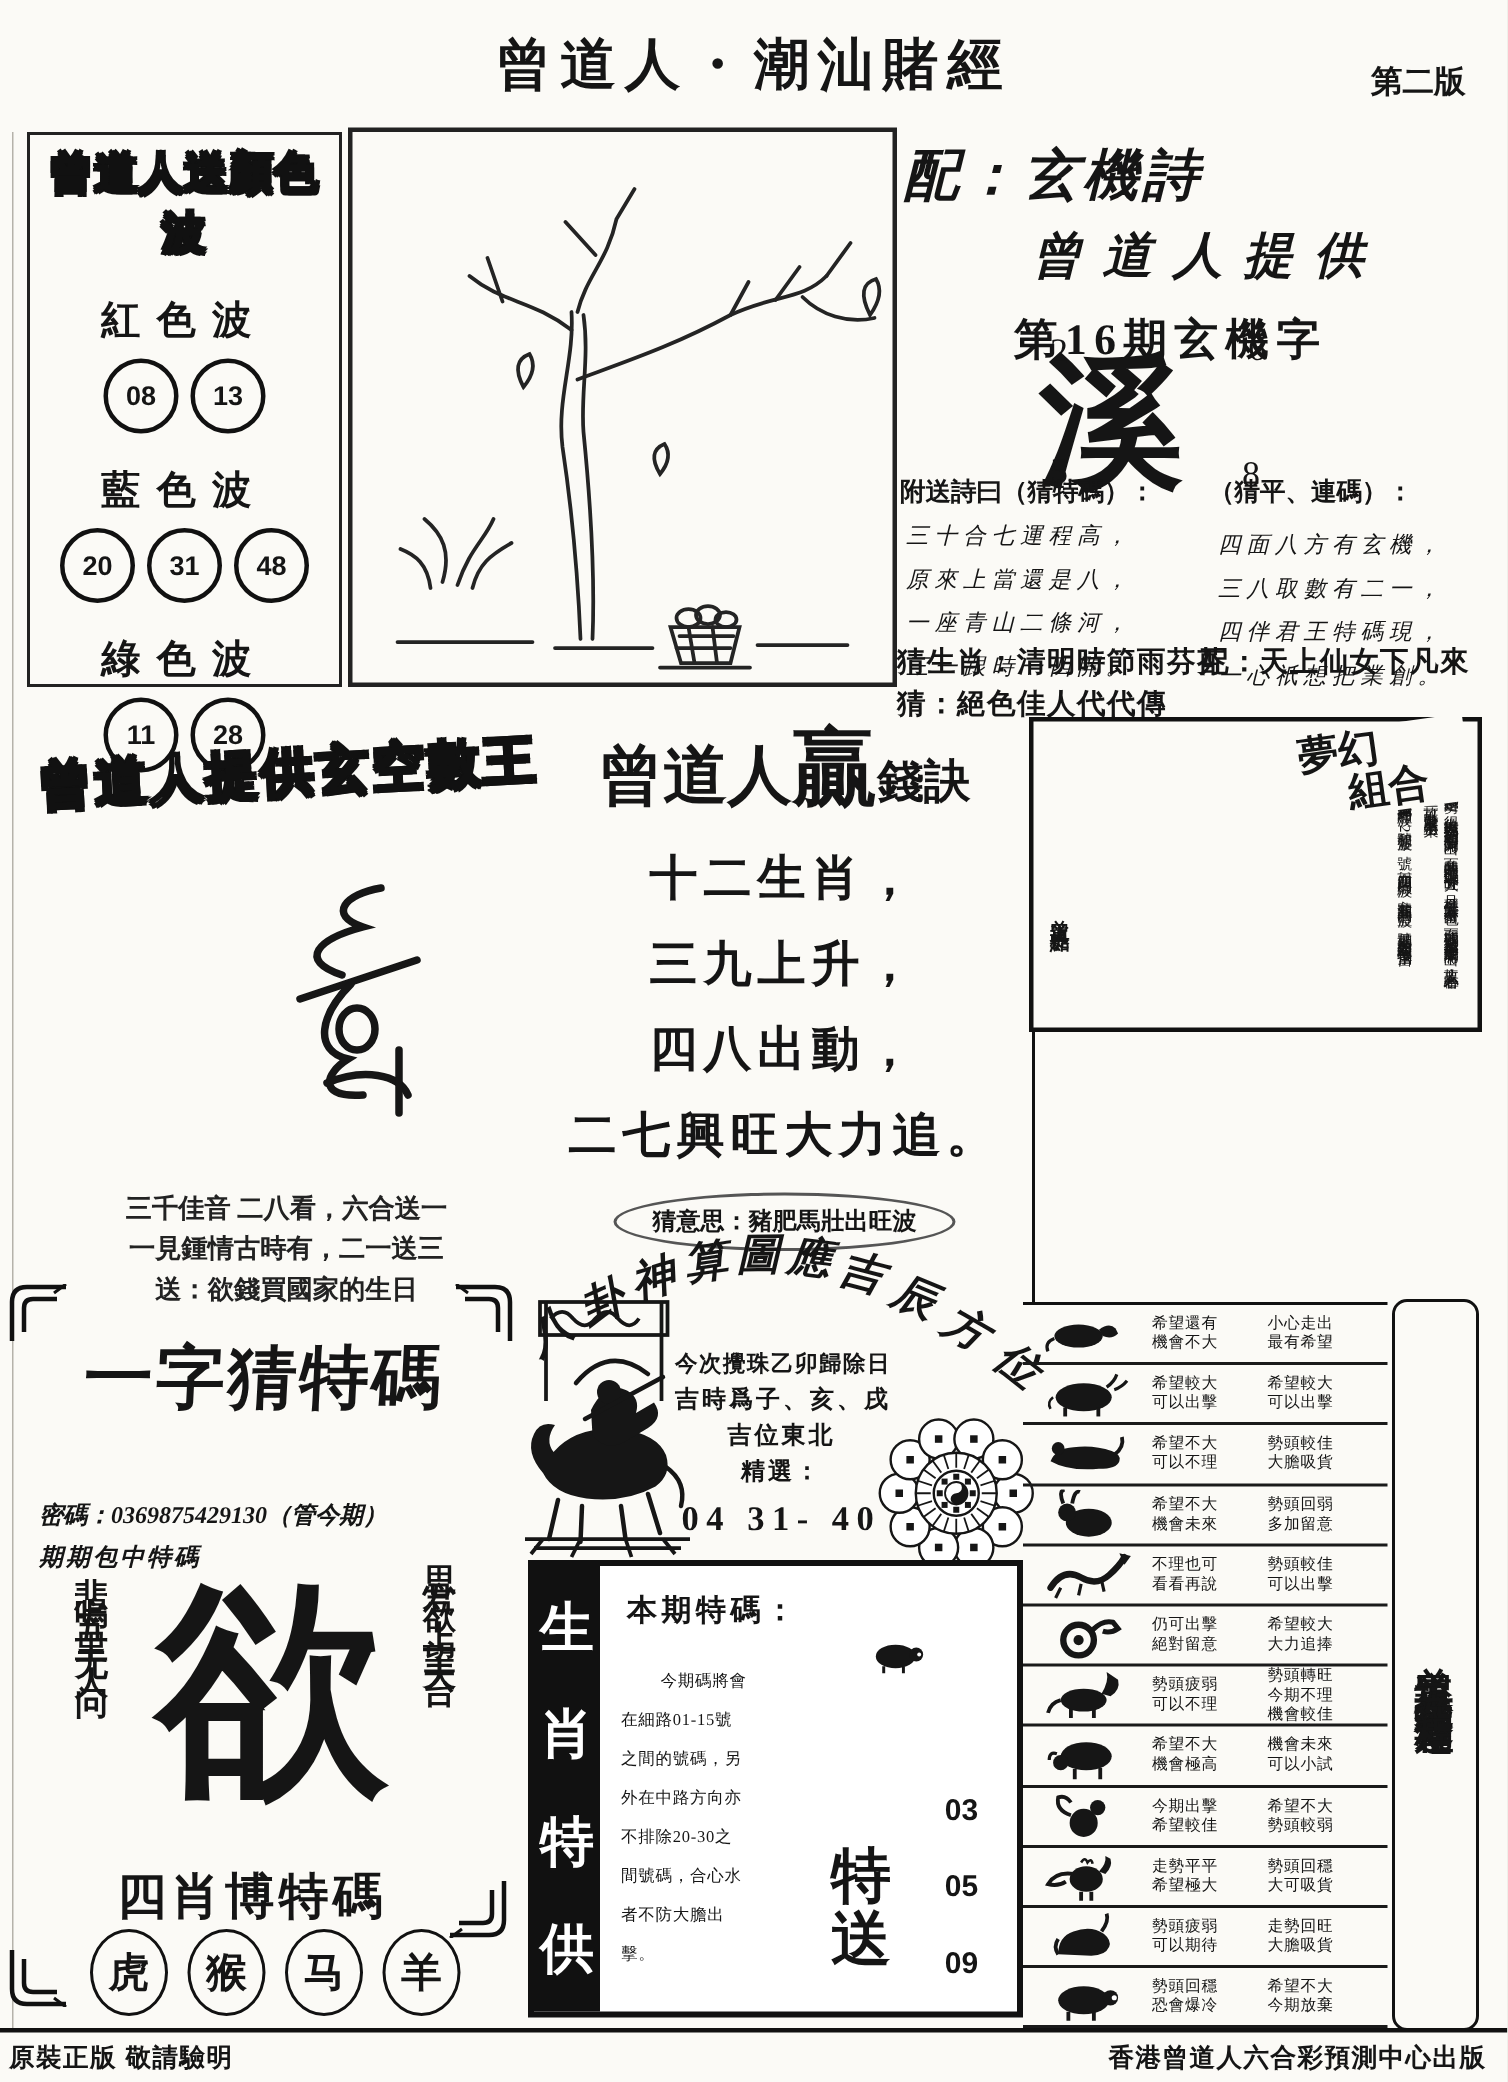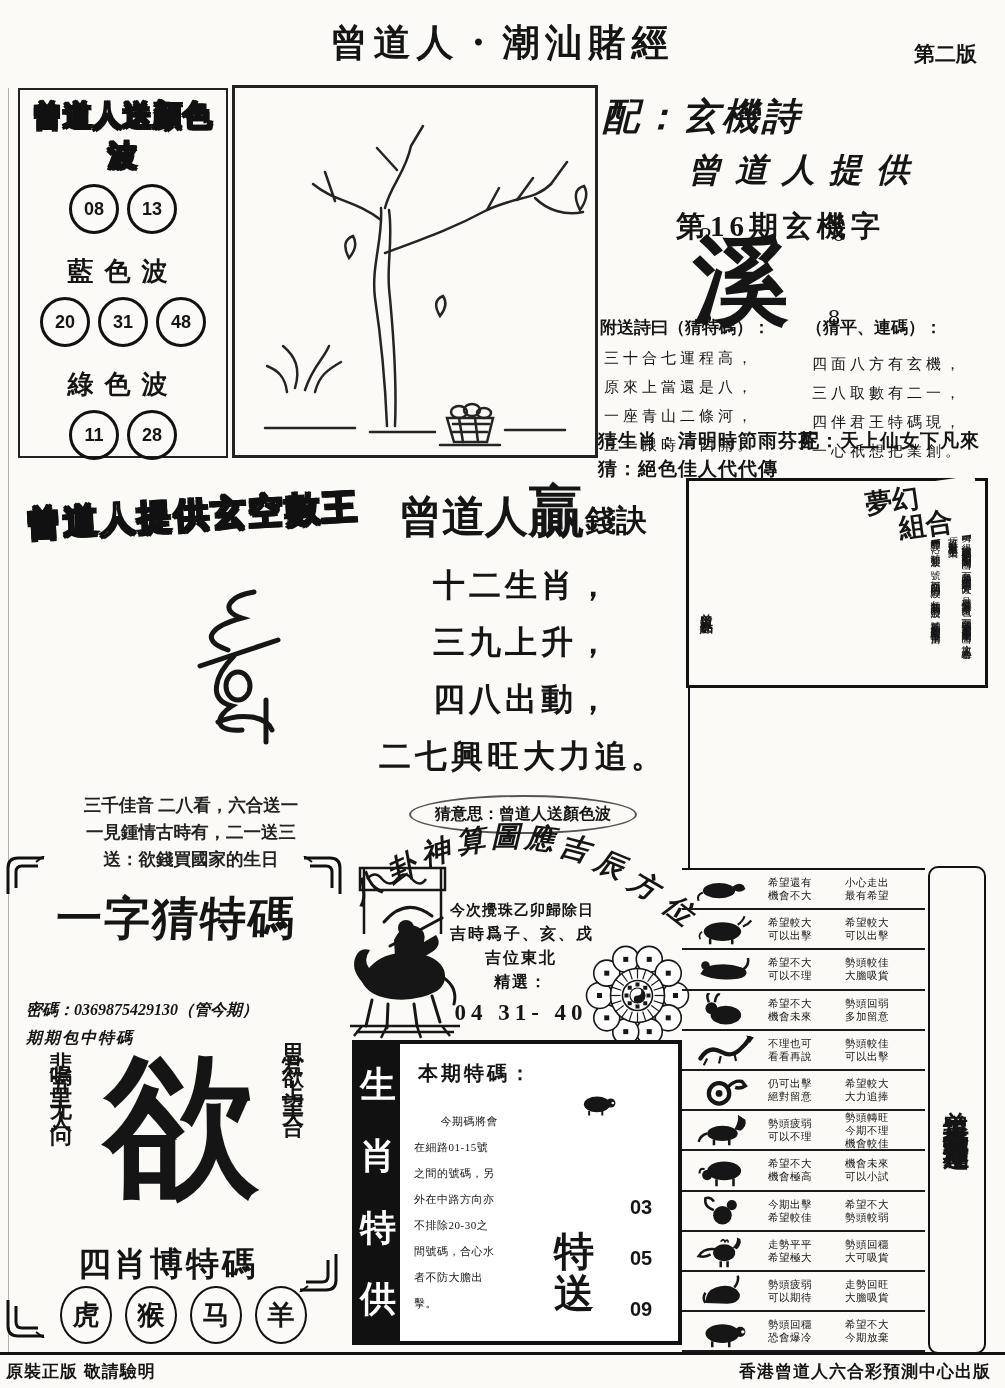--- a/index.html
+++ b/index.html
@@ -22,21 +22,21 @@
   
   .tree-box{left:232px;top:85px;width:366px;height:373px;border:3px solid #222;box-sizing:border-box;}
   
   .pei-label{left:602px;top:92px;font-size:37px;font-weight:900;font-style:italic;letter-spacing:3px;}
   .provider{left:688px;top:148px;font-size:33px;font-weight:900;font-style:italic;letter-spacing:14px;}
   .issue-line{left:652px;top:207px;font-size:29px;font-weight:700;letter-spacing:5px;margin-left:24px;}
   .big-char{left:693px;top:233px;font-size:96px;font-weight:700;line-height:1;}
   .corner-n{font-size:24px;}
   
   .poem-h{font-size:17px;font-weight:700;}
-  .poem-line{font-size:15px;letter-spacing:4px;line-height:29px;white-space:nowrap;}
+  .poem-line{font-size:15px;letter-spacing:4px;line-height:29px;white-space:nowrap;font-style:italic;}
   .hint-line{font-size:19px;font-weight:700;letter-spacing:1px;}
   
   .xk-title{left:26px;top:492px;font-size:35px;font-weight:900;letter-spacing:2px;transform:rotate(-3deg);white-space:nowrap;}
   
   .wf{left:358px;top:474px;width:330px;text-align:center;}
   .wf-title{font-weight:900;white-space:nowrap;}
   .wf-pre{font-size:43px;} .wf-big{font-size:57px;} .wf-suf{font-size:31px;}
   .wf-line{font-size:32px;font-weight:700;letter-spacing:4px;margin-top:13px;white-space:nowrap;}
   .wf-hint{display:inline-block;margin-top:16px;border:2px solid #555;border-radius:50%;
            padding:7px 24px;font-size:16px;font-weight:700;white-space:nowrap;}
@@ -110,20 +110,21 @@
 
 <div class="page">
   <div class="abs edge"></div>
 
   <div class="abs hd-title">曾道人・潮汕賭經</div>
   <div class="abs hd-edition serif">第二版</div>
 
   <div class="abs cw-panel">
     <div class="cw-header outline">曾道人送顏色波</div>
     <div id="cw-groups">
+        <div class="cw-label serif">紅色波</div>
         <div class="cw-nums"><span class="circle-num">08</span><span class="circle-num">13</span></div>
         <div class="cw-label serif">藍色波</div>
         <div class="cw-nums"><span class="circle-num">20</span><span class="circle-num">31</span><span class="circle-num">48</span></div>
         <div class="cw-label serif">綠色波</div>
         <div class="cw-nums"><span class="circle-num">11</span><span class="circle-num">28</span></div>
       </div>
   </div>
 
   <div class="abs tree-box">
     <span>
@@ -191,21 +192,21 @@
   <div class="abs wf">
     <div class="wf-title">
       <span class="wf-pre">曾道人</span><span class="wf-big">贏</span><span class="wf-suf">錢訣</span>
     </div>
     <div id="wf-lines" class="serif">
         <div class="wf-line">十二生肖，</div>
         <div class="wf-line">三九上升，</div>
         <div class="wf-line">四八出動，</div>
         <div class="wf-line">二七興旺大力追。</div>
       </div>
-    <div class="wf-hint serif">猜意思：曾道人送顏色波</div>
+    <div class="wf-hint serif">猜意思：豬肥馬壯出旺波</div>
   </div>
 
   <div class="abs dc-box">
     <div class="dc-text serif" id="dc-text">
         <p>從昨晚的攪珠結果，再結合最近幾期的旺弱號碼的攪路走勢，得出的表現勢頭仍然朝向相反方向開出，而其中的旺門號碼表現十分大旺，且在穩健方向亦十分出色，而弱號碼則竟然超過十幾期未有開出，故要小心看待，提防爆冷開出，而一些半冷號碼則在今期極有機會開出，故可一齊兼顧出擊為上策了。</p>
         <p>通過綜合分析得出今期的心水，本欄提供最佳心水夢幻組合道先是第二門和紅波12號和藍波25號，而第四門的綠波33號和第五門的藍波47號期是今期的夢幻組合最佳拍當了！</p>
       </div>
     <div class="dc-title">
       <div>夢幻</div>
       <div class="t2">組合</div>

